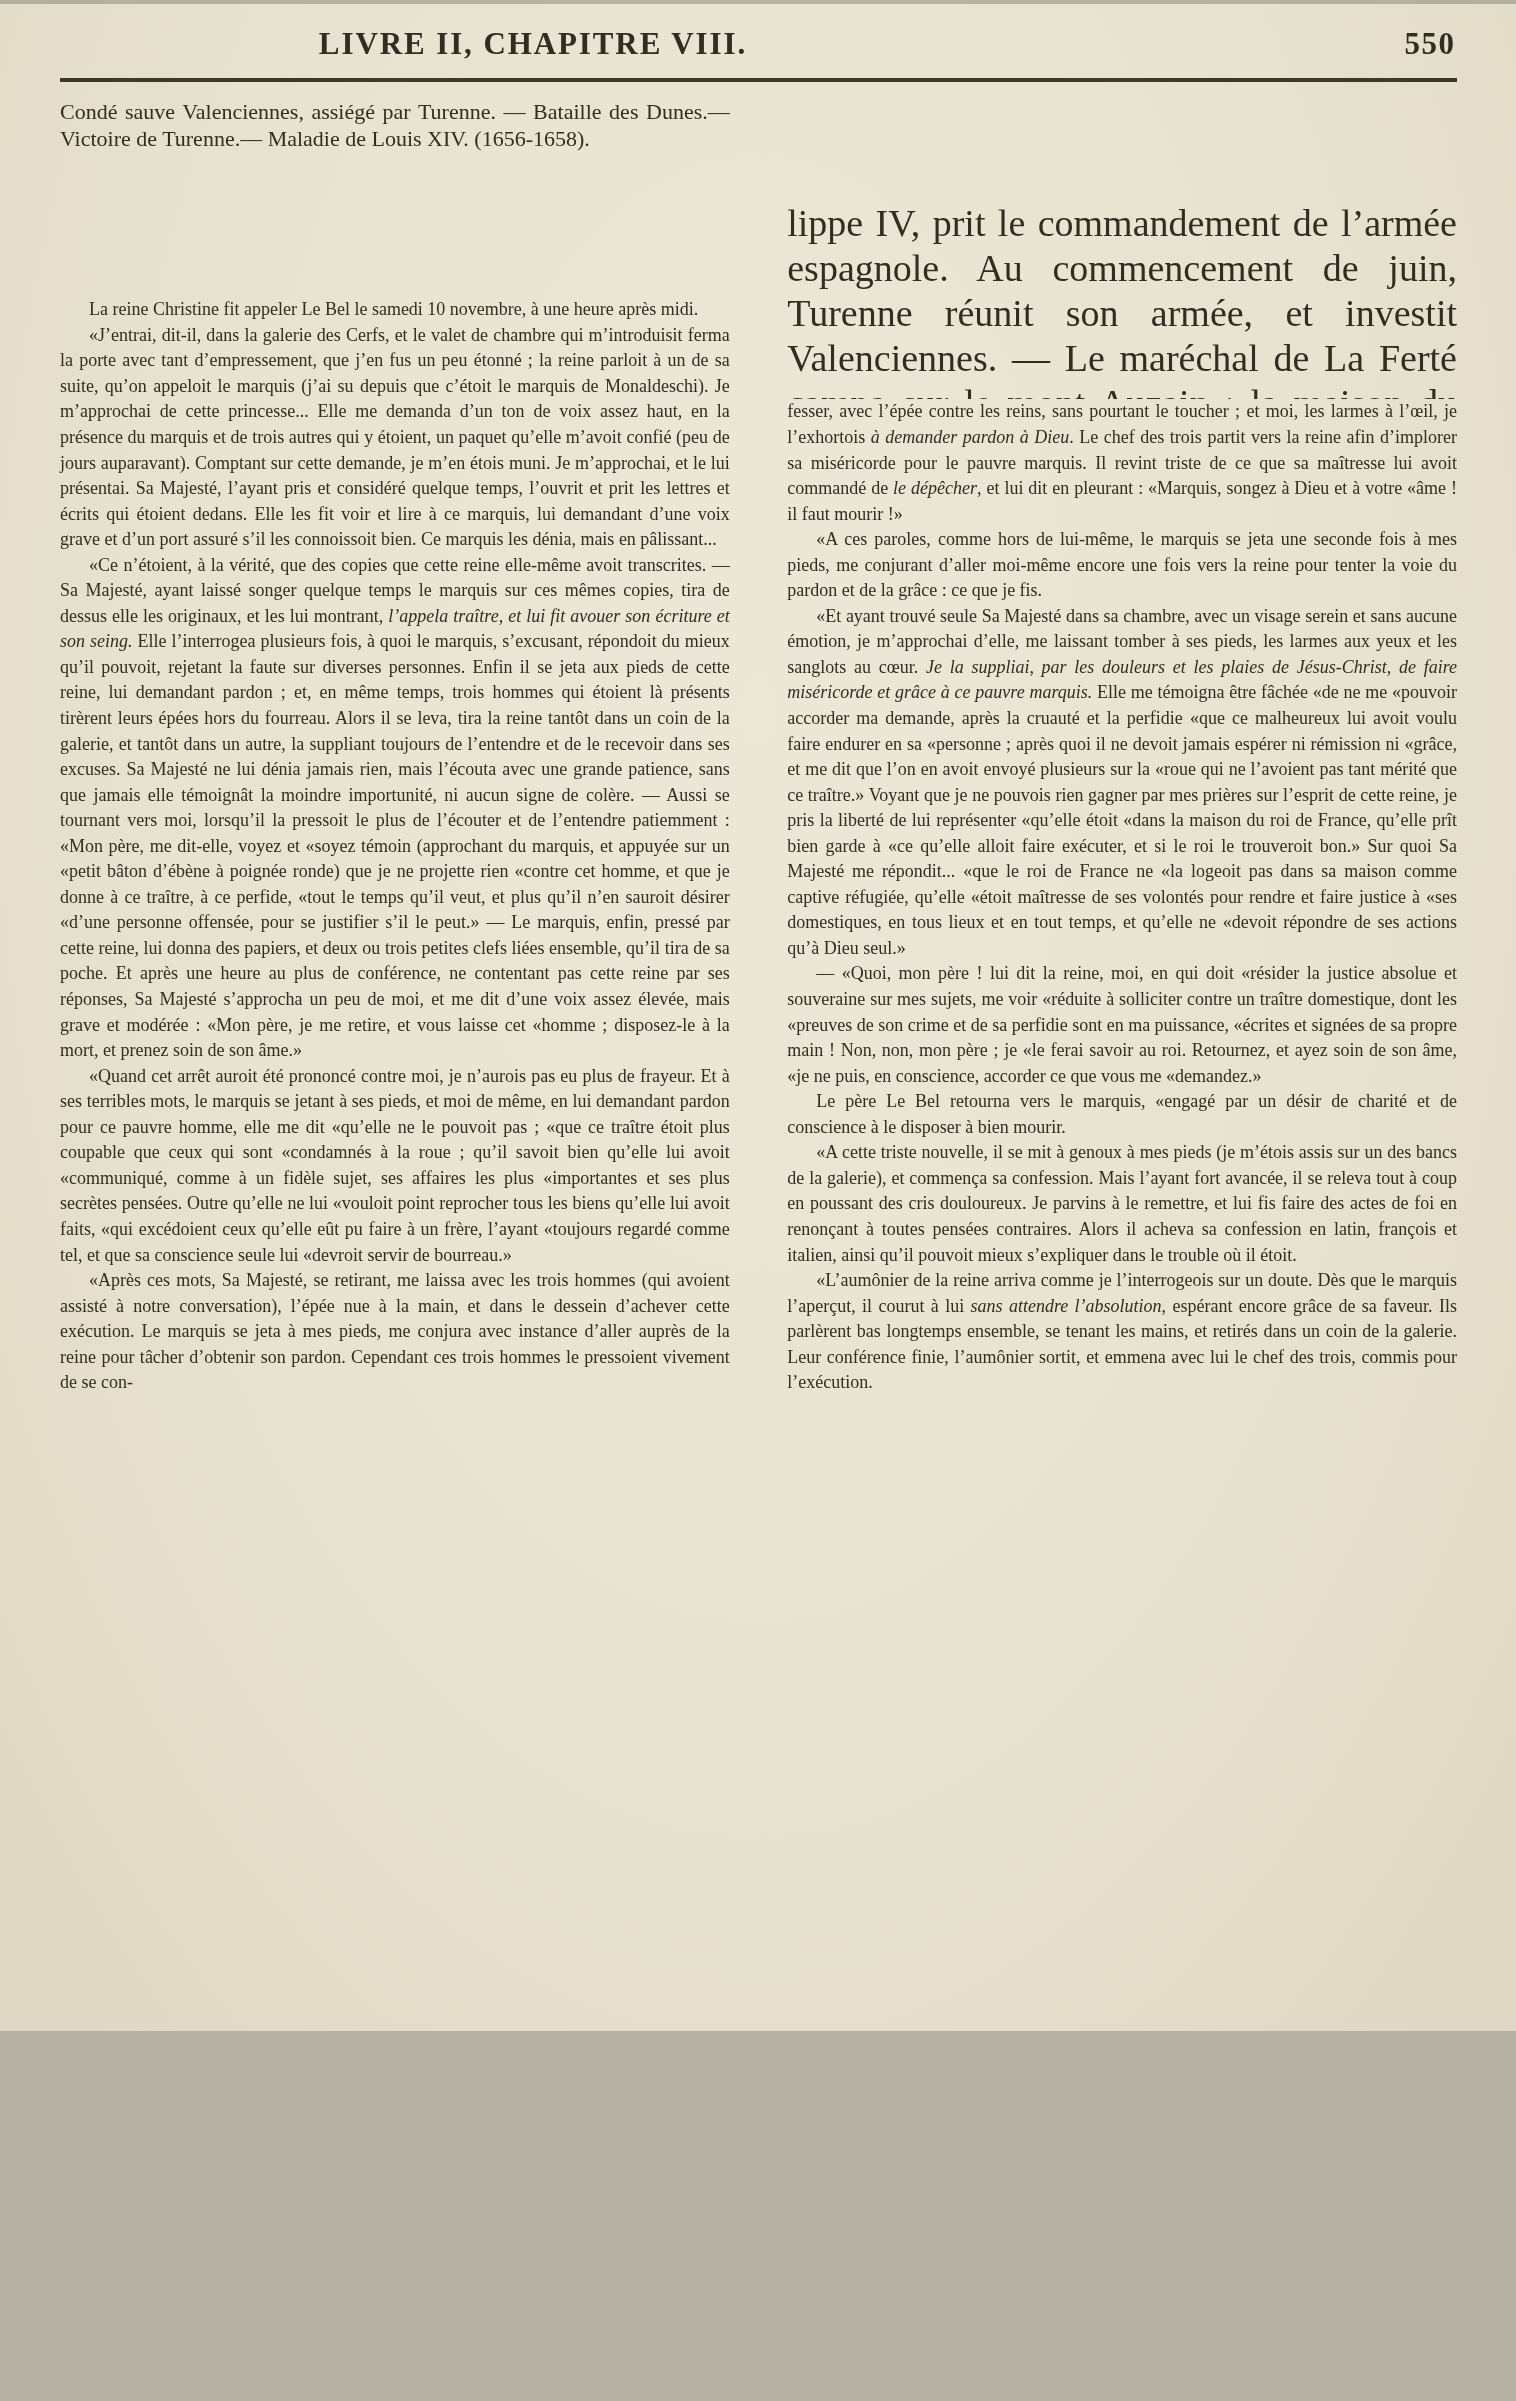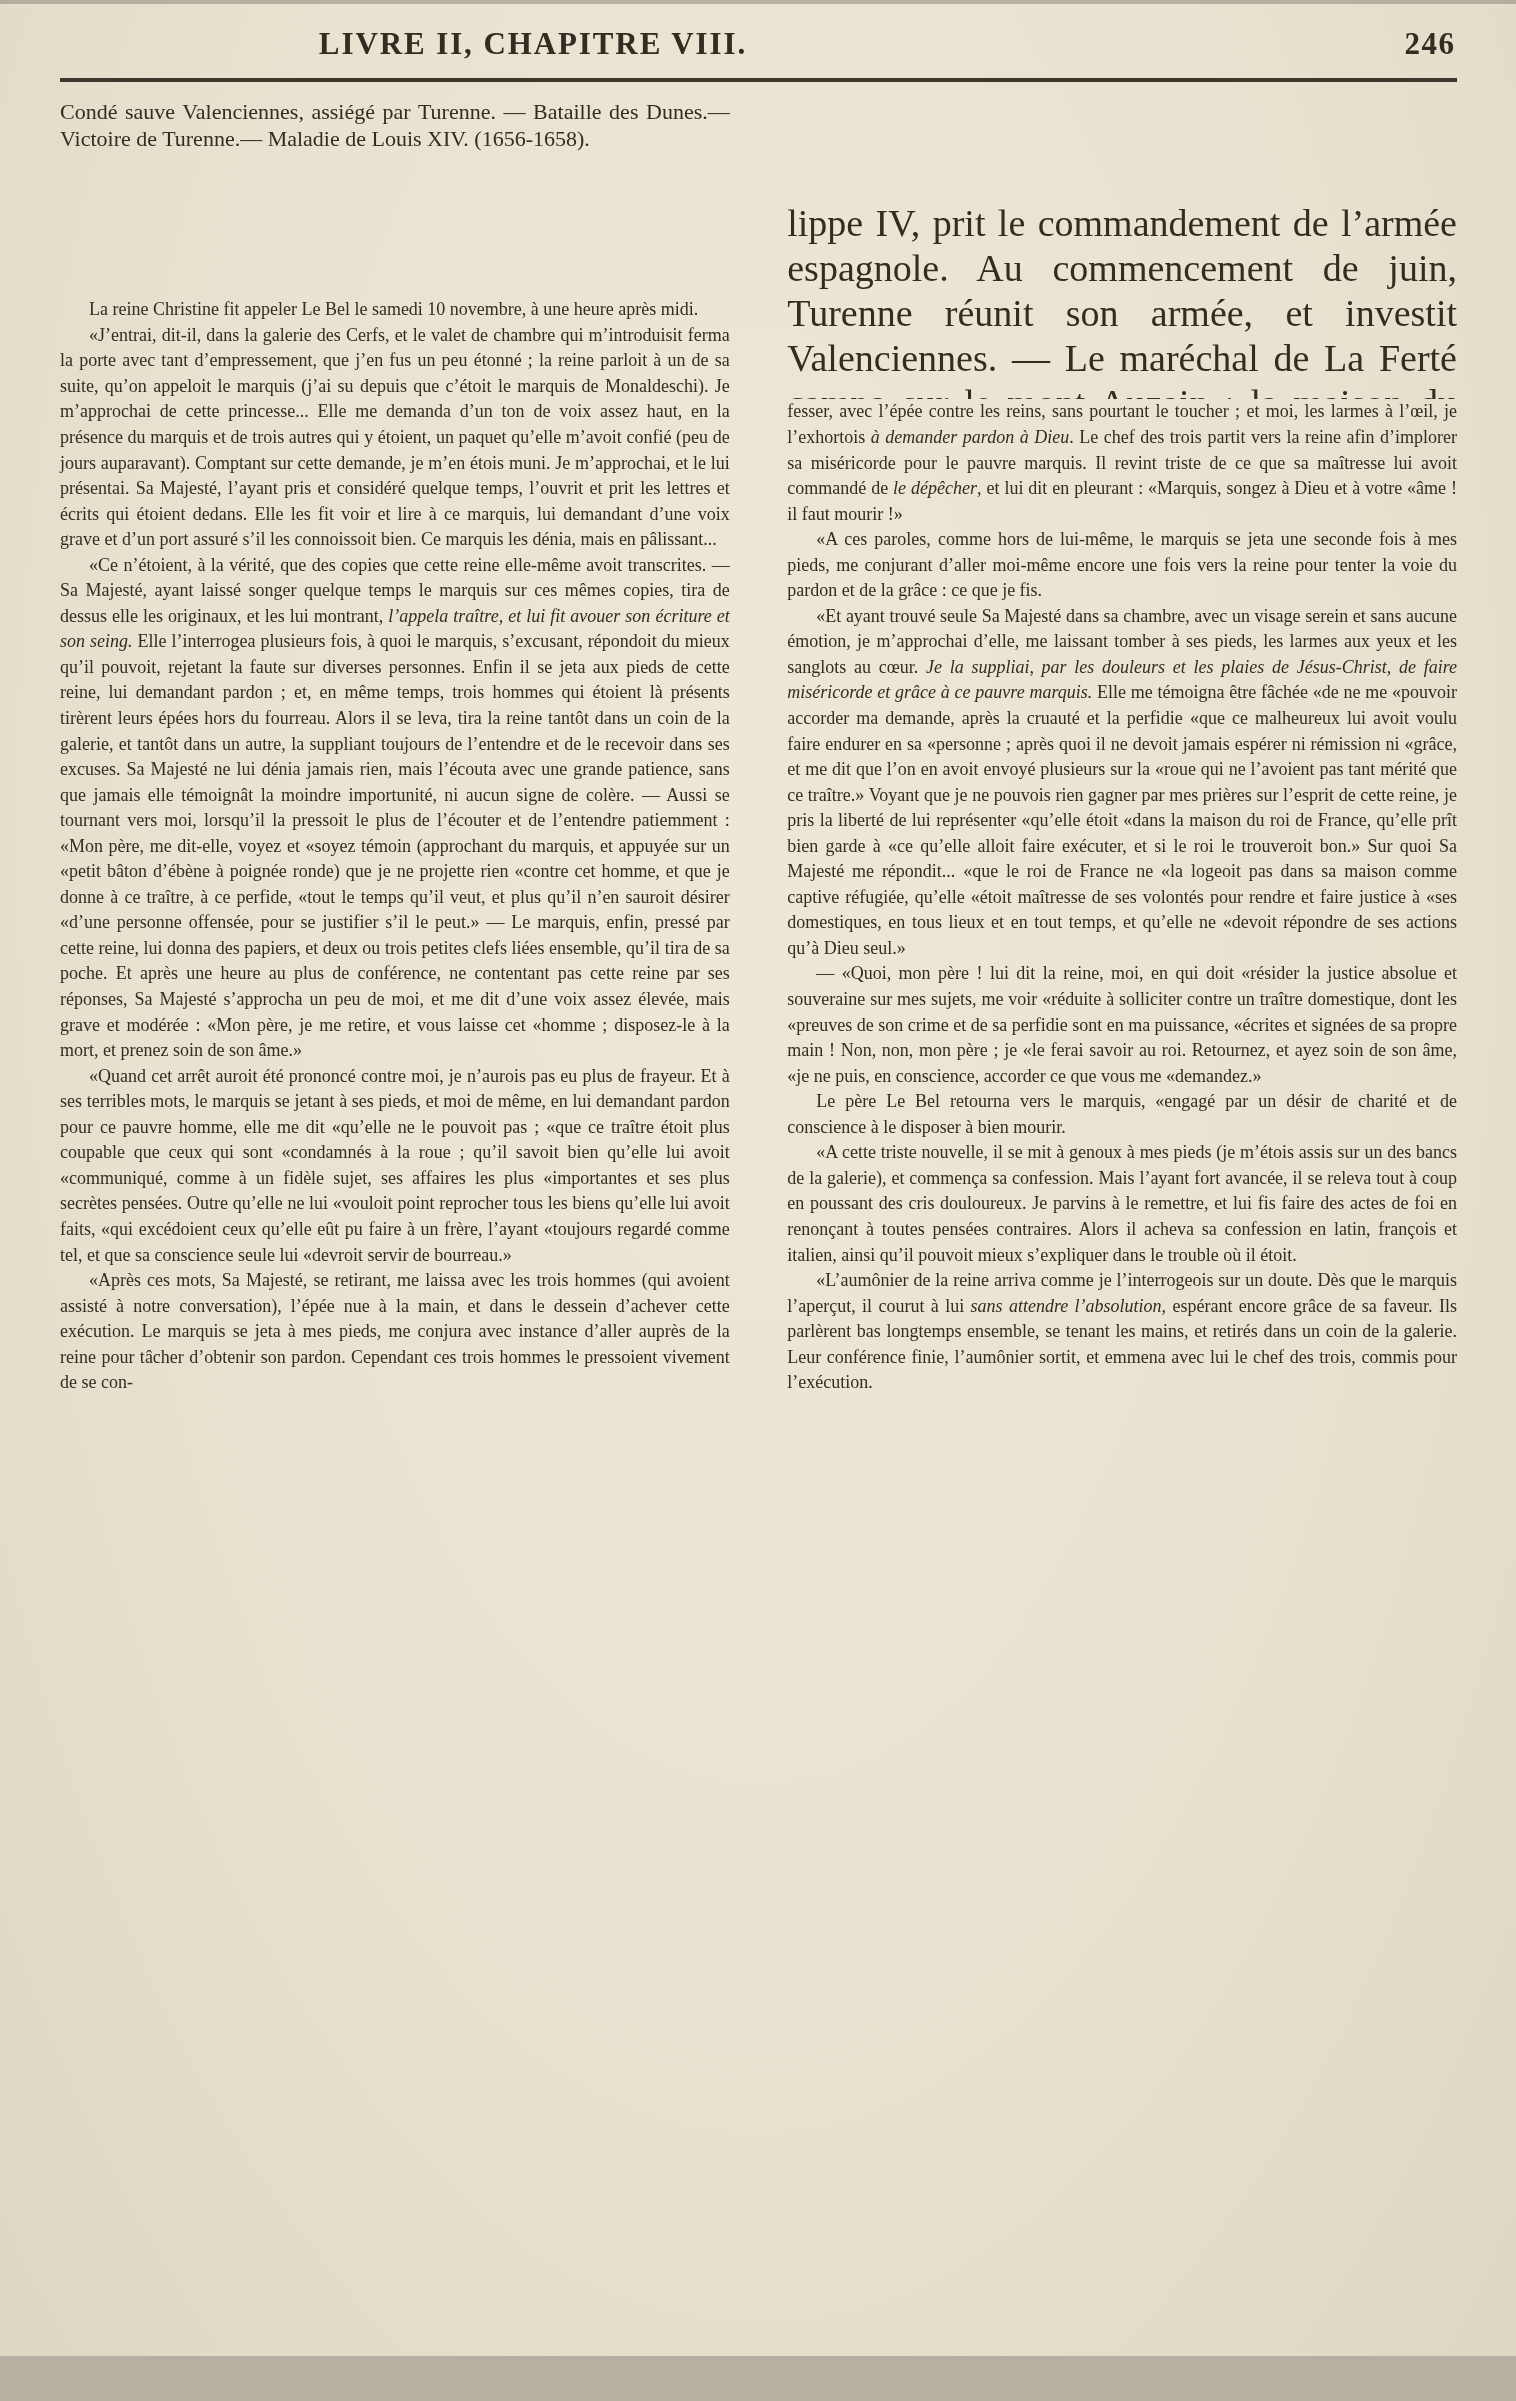--- a/index.html
+++ b/index.html
@@ -1,20 +1,20 @@
 <!DOCTYPE html>
 <html lang="fr" style="--paper: #e9e3d2; --ink: #322c22; --rule: #3d372c; --divider: #958d7b;font-size:12.3px"><head>
 <meta charset="utf-8">
 <style>
   * { box-sizing: border-box; }
   html, body { margin: 0; padding: 0; background: #b6b0a2; }
   .page {
     position: relative;
     width: 1517px;
-    height: 2356px;
+    height: 2031px;
     margin: 0 auto;
     background: radial-gradient(ellipse at 50% 35%, #ece7d7 0%, #e8e2d0 55%, #ded7c3 100%);
     color: var(--ink, #322c22);
     font-family: "Liberation Serif", "DejaVu Serif", serif;
     padding: 18.4px 60px 0 60px;
     overflow: hidden;
   }
   .scan-edge {
     position: absolute; top: 0; left: 0; right: 0; height: 3.8px;
     background: #8d887a; opacity: .55;
@@ -54,21 +54,21 @@
   i { font-style: italic; }
 </style>
 </head>
 <body>
 
 <div class="page">
   <div class="scan-edge"></div>
 
   <div class="page-header">
     <div class="running-head">LIVRE II, CHAPITRE VIII.</div>
-    <div class="page-number">246</div>
+    <div class="page-number">550</div>
   </div>
 
   <div class="double-rule"></div>
 
   <div class="columns">
 
     <div class="col">
       <div class="top-block">
         <p class="summary no-indent">Condé sauve Valenciennes, assiégé par Turenne. — Bataille des Dunes.—Victoire de Turenne.— Maladie de Louis XIV. (1656-1658).</p>
       </div>

